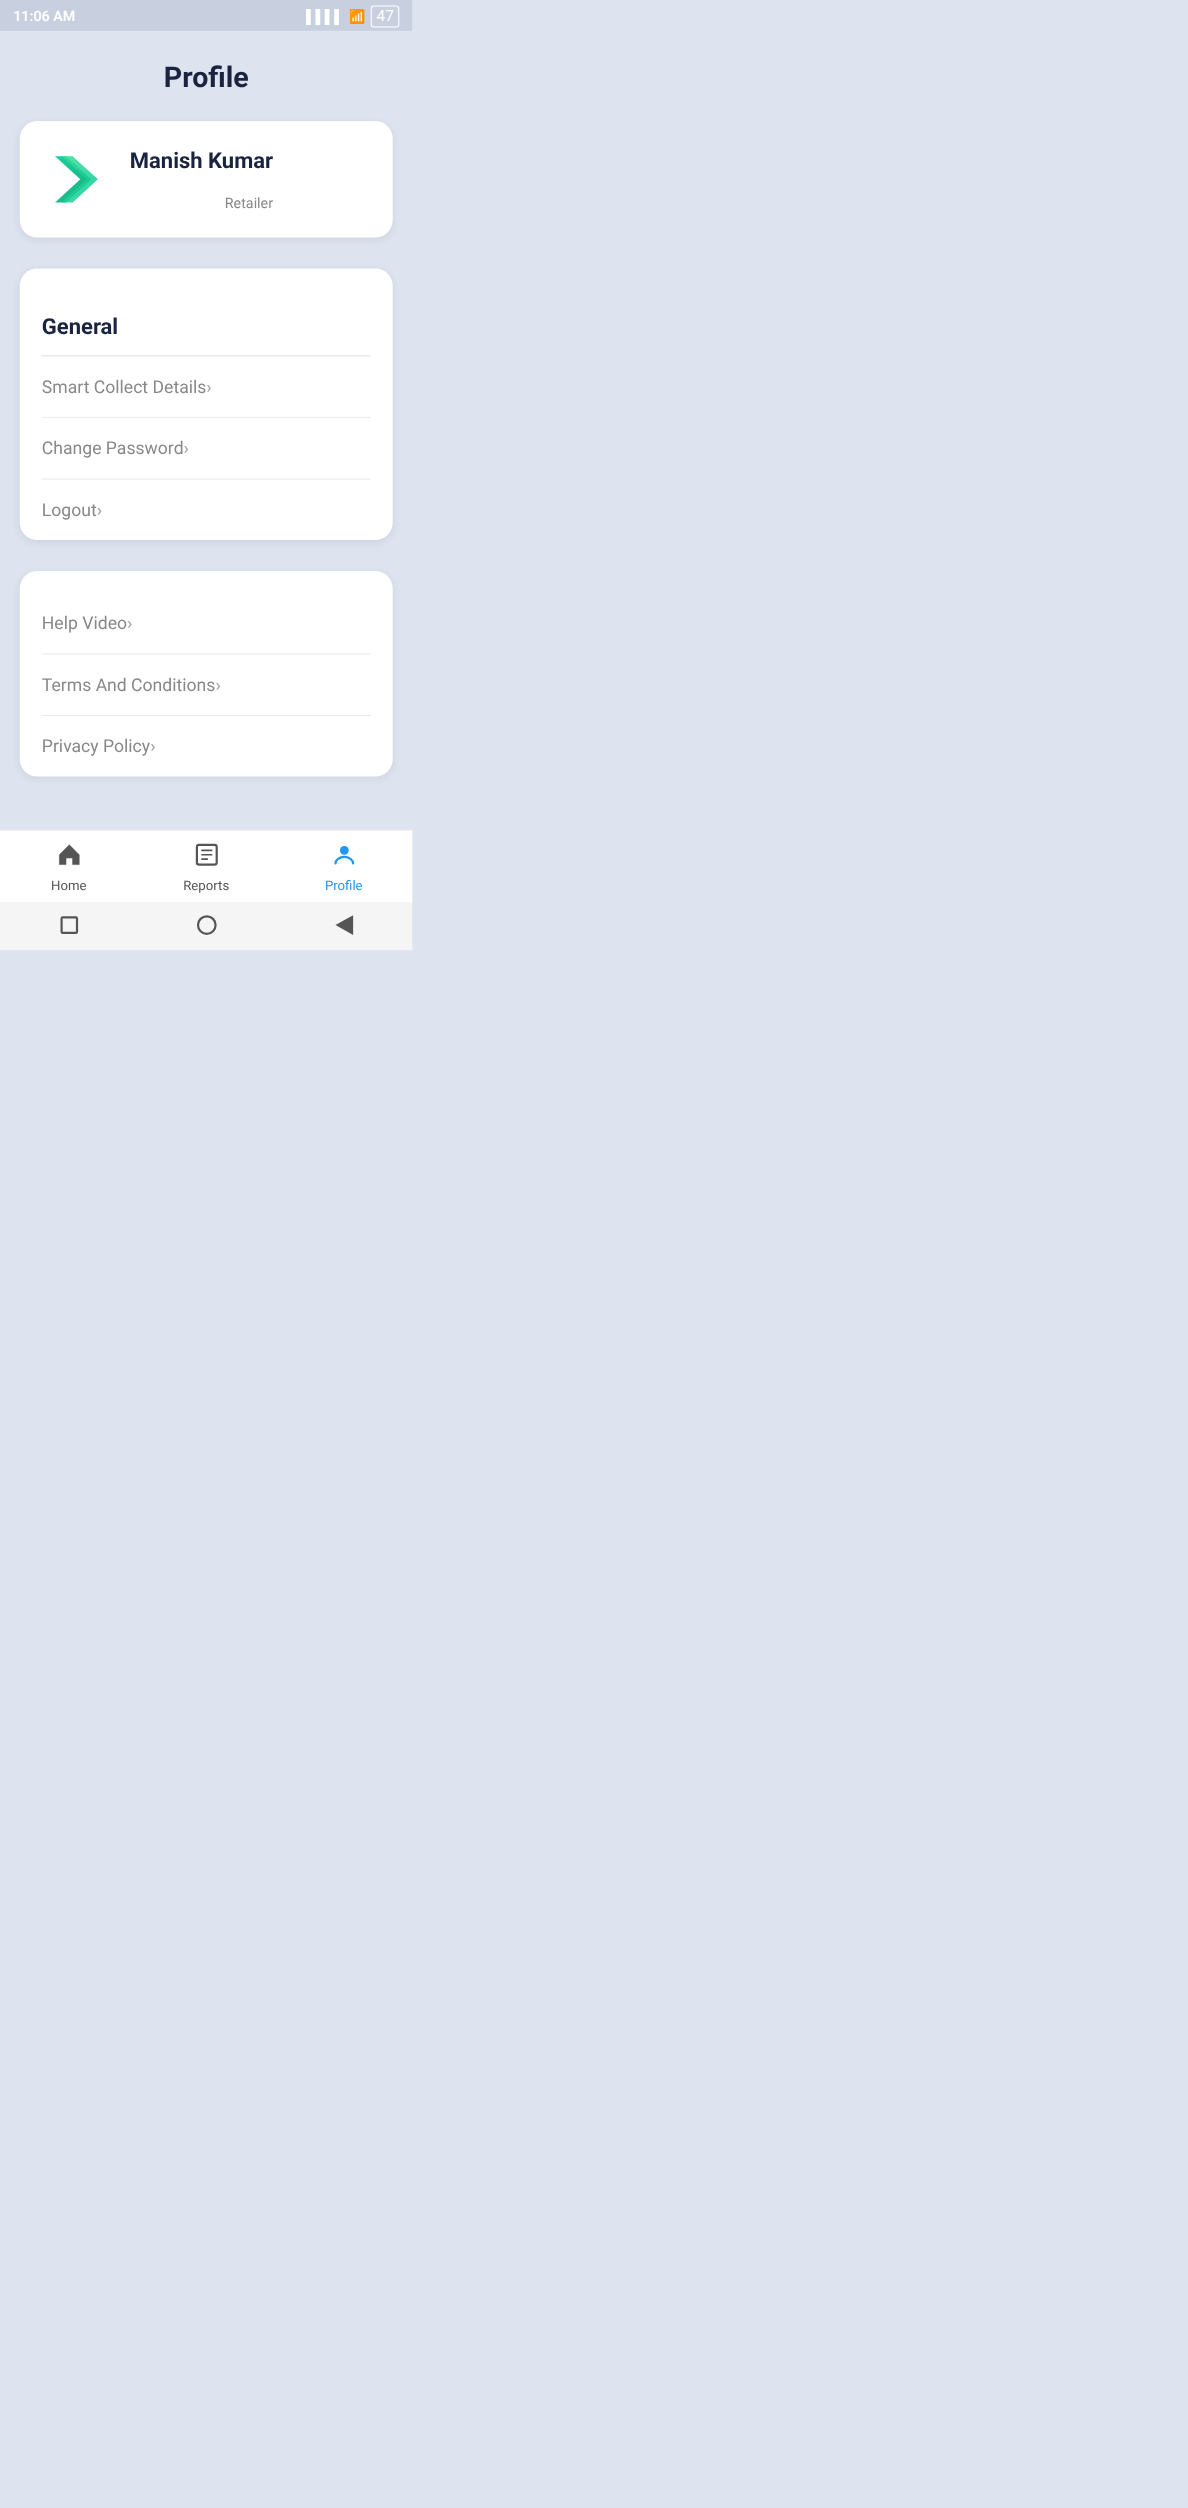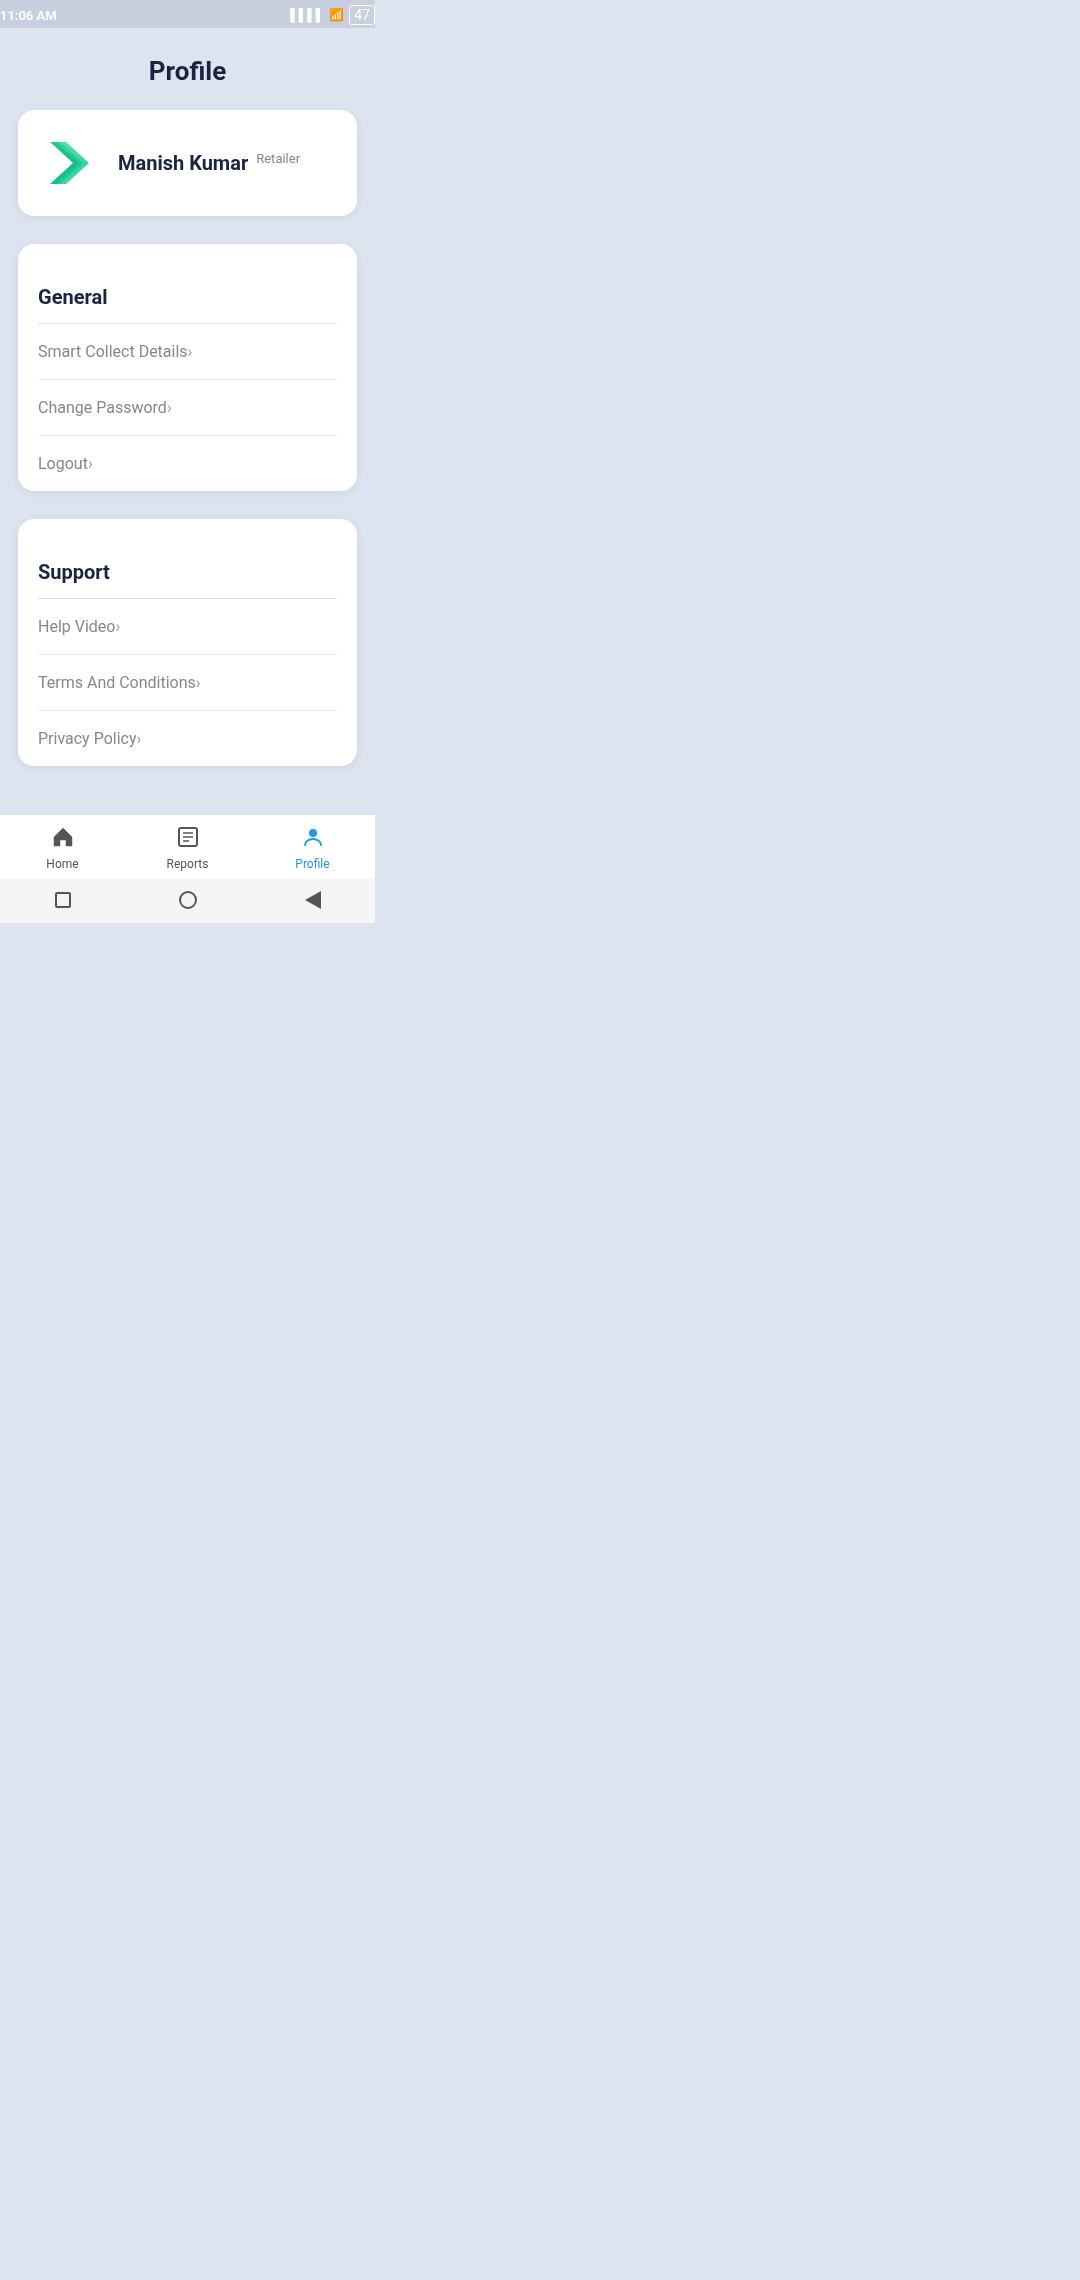--- a/index.html
+++ b/index.html
@@ -15,21 +15,21 @@
       overflow: hidden;
       position: relative;
     }
 
     
     .status-bar {
       background: #c8d0e0;
       display: flex;
       justify-content: space-between;
       align-items: center;
-      padding: 8px 0 6px;
+      padding: 8px 12px 6px;
       height: 28px;
     }
     .status-time {
       font-size: 13px;
       font-weight: 600;
       color: #fff;
     }
     .status-icons {
       display: flex;
       align-items: center;
@@ -71,22 +71,22 @@
       padding: 22px 20px;
       display: flex;
       align-items: center;
       gap: 18px;
       margin-bottom: 28px;
       box-shadow: 0 2px 8px rgba(0,0,0,0.07);
     }
 
     .user-info {
       display: flex;
-      flex-direction: row;
-      gap: 8px;
+      flex-direction: column;
+      gap: 20px;
       text-align: right;
     }
 
     .user-name {
       font-size: 20px;
       font-weight: 700;
       color: #1a2340;
     }
 
     .user-role {
@@ -276,21 +276,20 @@
       <span class="chevron-icon">›</span>
     </div>
 
     <div class="menu-item">
       <span class="menu-item-label">Logout</span>
       <span class="chevron-icon">›</span>
     </div>
   </div>
 
   <div class="section-card">
-    <h2 class="section-title">Support</h2>
 
     <div class="menu-item">
       <span class="menu-item-label">Help Video</span>
       <span class="chevron-icon">›</span>
     </div>
 
     <div class="menu-item">
       <span class="menu-item-label">Terms And Conditions</span>
       <span class="chevron-icon">›</span>
     </div>

